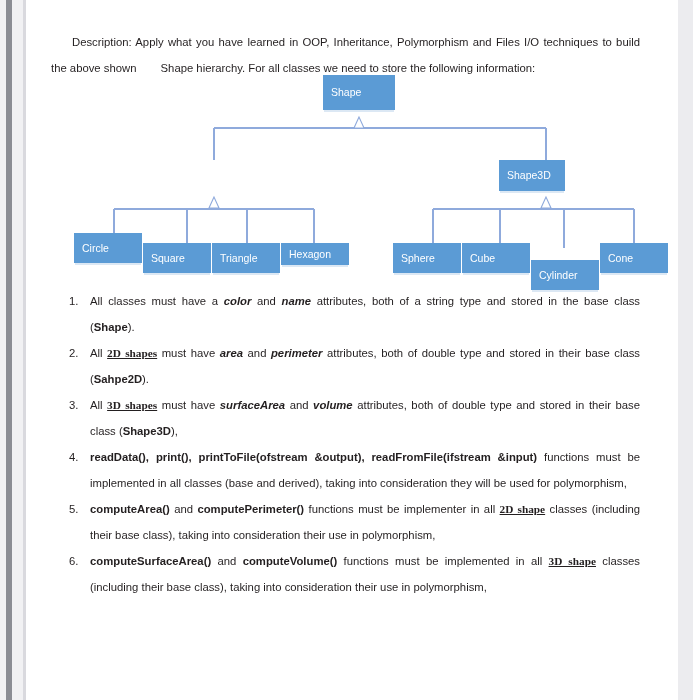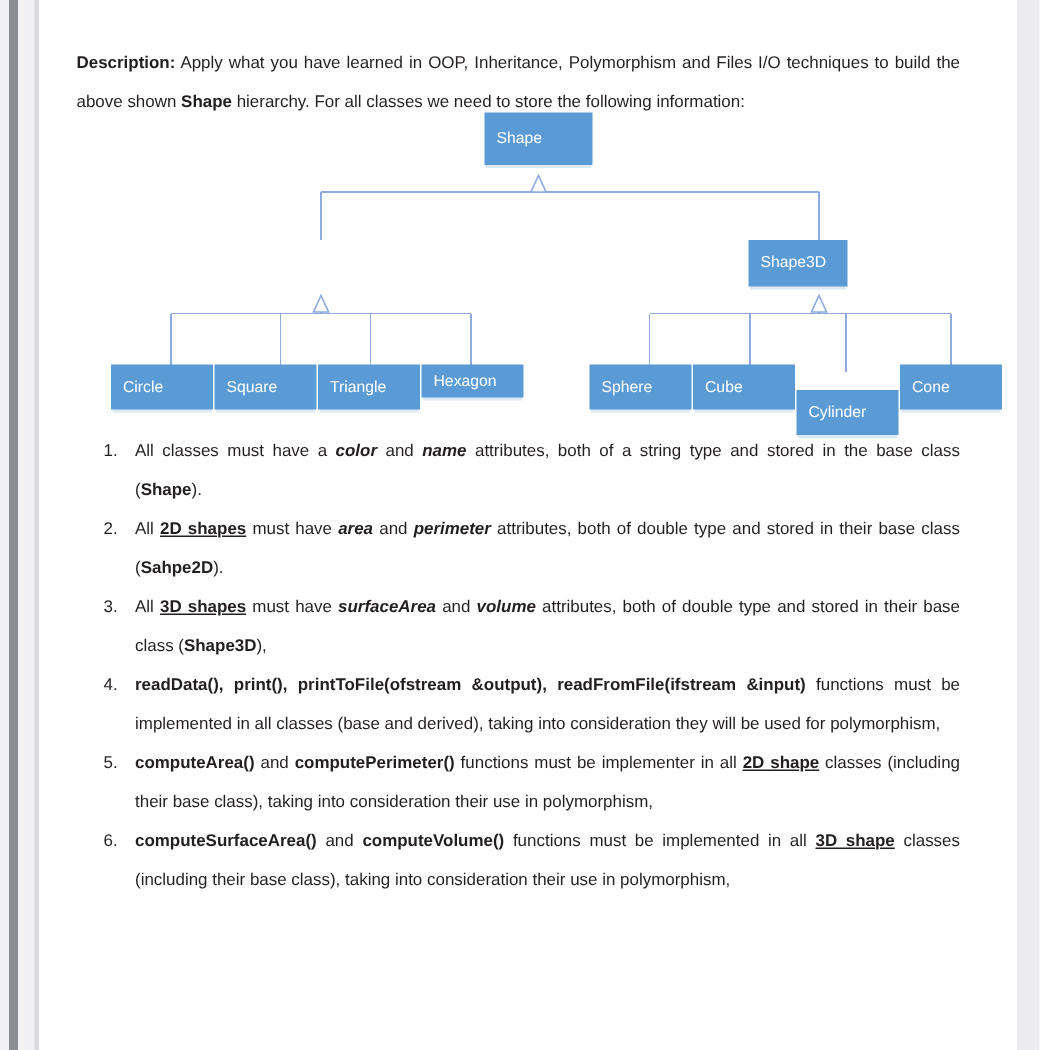--- a/index.html
+++ b/index.html
@@ -61,21 +61,21 @@
   .description {
     position: absolute;
     left: 25px;
     top: 18px;
     width: 589px;
     font-size: 11.3px;
     line-height: 26px;
     text-align: justify;
     text-justify: inter-word;
   }
-  .description b { font-weight: bold; }
+  .description b { font-weight: normal; margin-left: 21px; }
 
   
   .diagram {
     position: absolute;
     left: 0;
     top: 66px;
     width: 652px;
     height: 218px;
   }
   .diagram svg {
@@ -116,21 +116,21 @@
   }
   .req-marker {
     position: absolute;
     left: 18px;
     top: 0;
     width: 18px;
     text-align: left;
   }
   .req-item b { font-weight: bold; }
   .req-item i { font-style: italic; font-weight: bold; }
-  .req-item u { text-decoration: underline; font-weight: bold; }
+  .req-item u { text-decoration: underline; font-weight: bold; font-family: Liberation Serif, serif; }
 </style>
 </head>
 <body>
 
 <div class="edge-strip left"></div>
 <div class="edge-strip right"></div>
 
 <div class="page">
 
   <p class="description">
@@ -173,21 +173,21 @@
     </svg>
 
     <div class="node" style="left:297px; top:9px; width:72px; height:35px;">
       <span>Shape</span>
     </div>
 
     <div class="node" style="left:473px; top:94px; width:66px; height:31px;">
       <span>Shape3D</span>
     </div>
 
-    <div class="node" style="left:48px; top:177px; width:68px; height:30px;align-items:center;">
+    <div class="node" style="left:48px; top:167px; width:68px; height:30px;align-items:center;">
       <span>Circle</span>
     </div>
     <div class="node" style="left:117px; top:177px; width:68px; height:30px;">
       <span>Square</span>
     </div>
     <div class="node" style="left:186px; top:177px; width:68px; height:30px;">
       <span>Triangle</span>
     </div>
     <div class="node" style="left:255px; top:177px; width:68px; height:22px;">
       <span>Hexagon</span>

